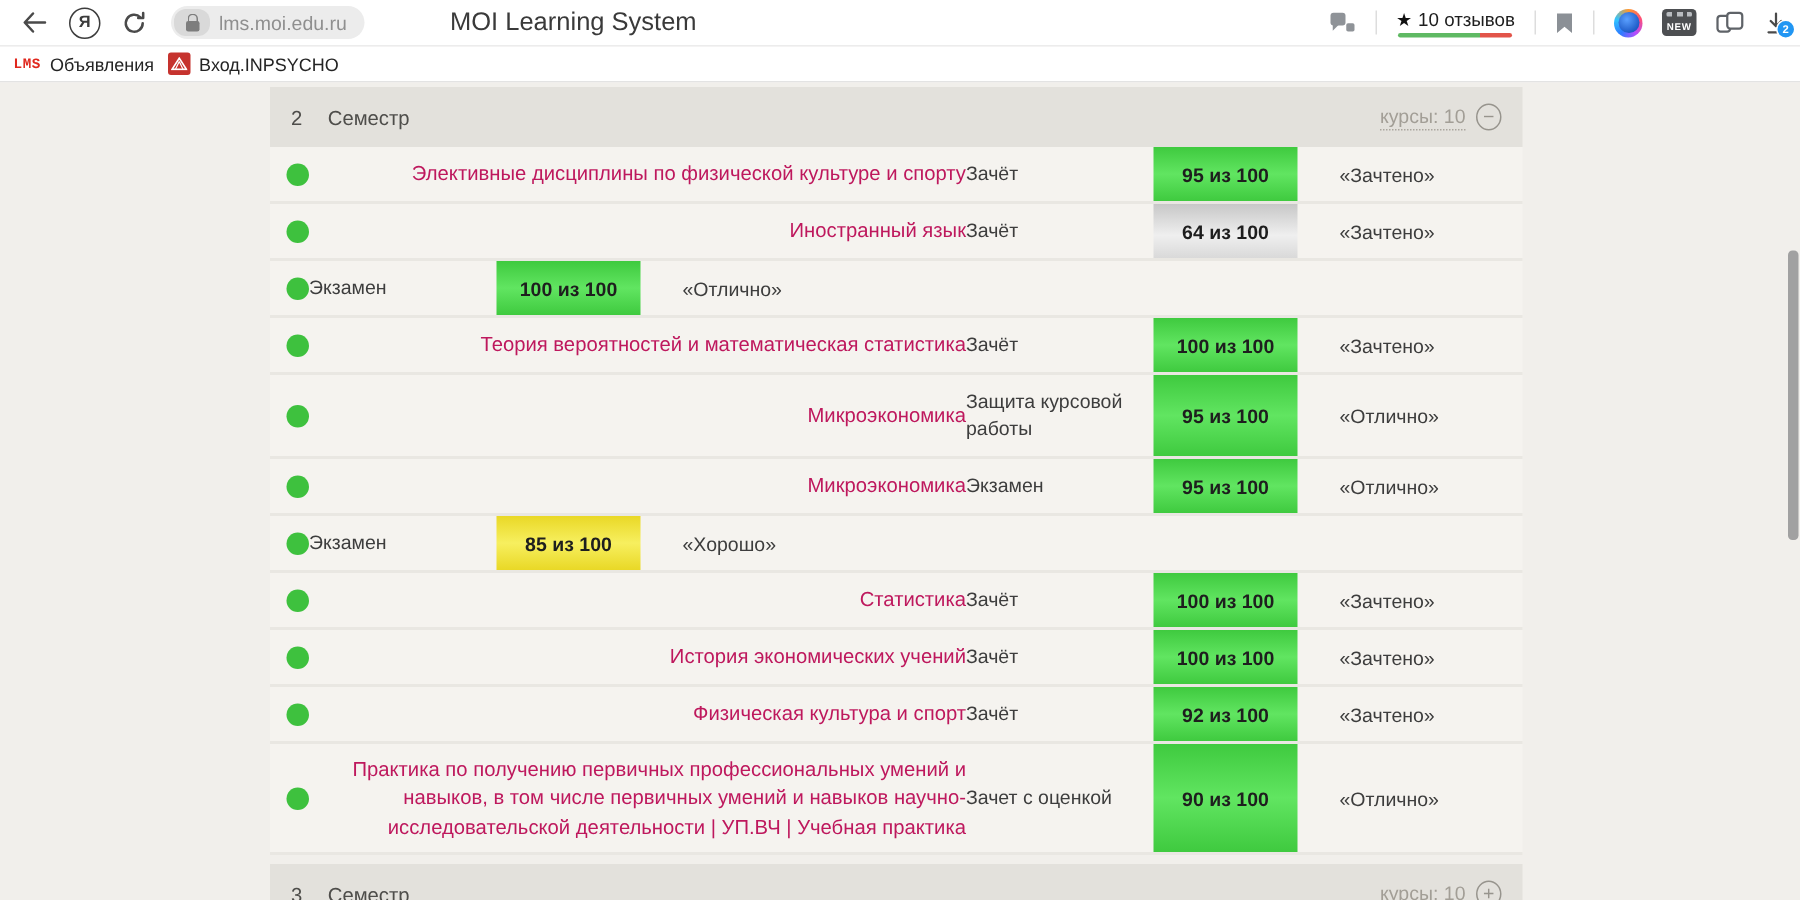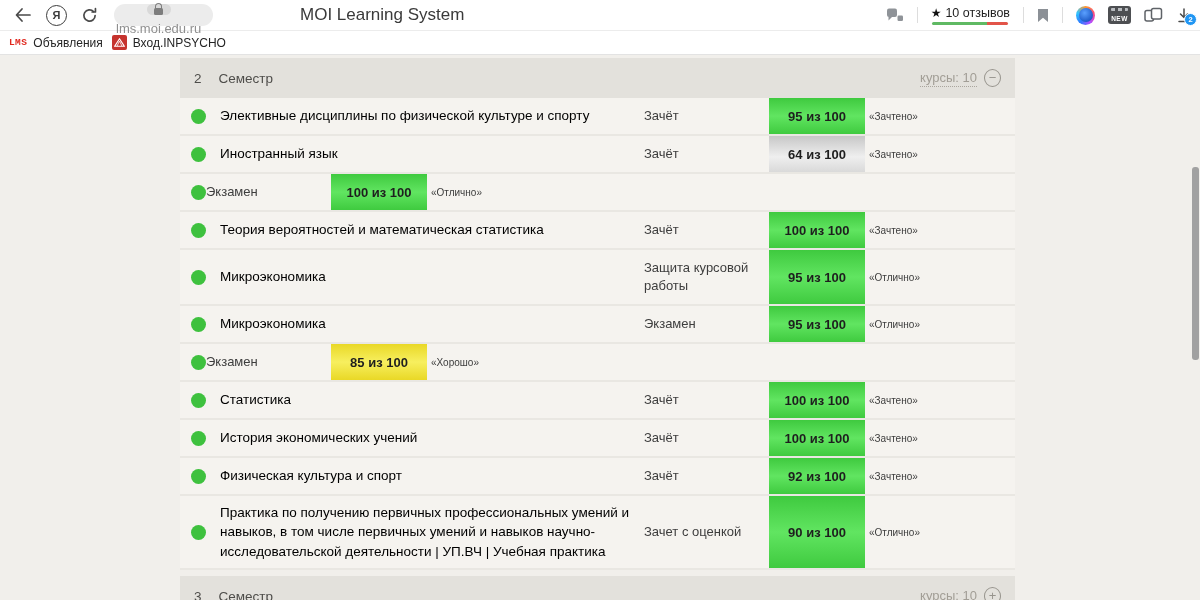--- a/index.html
+++ b/index.html
@@ -6,21 +6,21 @@
     font-family:"Liberation Sans",sans-serif;background:#f1efeb;}
 
   
   .chrome{height:30px;background:#fff;border-bottom:1px solid #ececec;
     display:flex;align-items:center;position:relative;}
   .nav-group{display:flex;align-items:center;gap:14px;margin-left:14px;}
   .icon-btn{display:flex;align-items:center;justify-content:center;cursor:pointer;}
   .ya-logo{width:19px;height:19px;border:1.6px solid #3c3c3c;border-radius:50%;
     font-size:11px;font-weight:bold;color:#3c3c3c;display:flex;align-items:center;justify-content:center;}
   .addr-pill{display:flex;align-items:center;height:22px;background:#ececec;
-    border-radius:12px;padding:0 12px 0 2px;margin-left:16px;gap:6px;cursor:pointer;flex-direction:column;}
+    border-radius:12px;padding:0 12px 0 2px;margin-left:16px;gap:6px;cursor:pointer;}
   .lock-chip{width:24px;height:18px;background:#d9d9d9;border-radius:8px;
     display:flex;align-items:center;justify-content:center;}
   .lock{width:9px;height:7px;background:#7d7d7d;border-radius:1.5px;position:relative;margin-top:4px;}
   .lock::before{content:'';position:absolute;top:-5px;left:1px;width:5px;height:5px;
     border:1.6px solid #7d7d7d;border-bottom:none;border-radius:4px 4px 0 0;}
   .addr-url{font-size:13px;color:#8f8f8f;}
   .page-title{position:absolute;left:300px;right:340px;text-align:left;
     font-size:17px;color:#3a3a3a;pointer-events:none;}
   .chrome-right{position:absolute;right:8px;top:0;height:30px;display:flex;align-items:center;gap:13px;}
   .vdiv{width:1px;height:16px;background:#ddd;}
@@ -63,29 +63,29 @@
   .courses-link{color:#a29e96;font-size:13px;border-bottom:1px dotted #aaa69e;
     padding-bottom:1px;cursor:pointer;text-decoration:none;}
   .circle-btn{width:15px;height:15px;border:1.5px solid #97948d;border-radius:50%;
     color:#97948d;display:flex;align-items:center;justify-content:center;
     font-size:13px;line-height:1;cursor:pointer;padding-bottom:1px;box-sizing:content-box;}
   .row{display:flex;align-items:center;background:#f5f3ef;border-bottom:2px solid #e9e7e2;
     min-height:36px;}
   .row-lg{min-height:54px;}
   .row-xl{min-height:72px;}
   .dot{width:15px;height:15px;border-radius:50%;background:#3ec13e;margin-left:11px;flex:none;}
-  .course-title{width:424px;margin-left:14px;color:#000000;font-size:13.5px;
-    line-height:1.45;padding:6px 0;text-decoration:none;cursor:pointer;flex:none;}
+  .course-title{width:424px;margin-left:14px;color:#be185d;font-size:13.5px;
+    line-height:1.45;padding:6px 0;text-decoration:none;cursor:pointer;flex:none;text-align:right;}
   .assess-type{width:110px;font-size:13px;color:#3d3d3d;line-height:1.35;flex:none;margin-right:15px;}
   .score{width:96px;align-self:stretch;display:flex;align-items:center;justify-content:center;
     font-size:13px;font-weight:bold;color:#1e1e1e;flex:none;}
   .score.green{background:linear-gradient(180deg,#3fca3f 0%,#61e561 50%,#3fca3f 100%);}
   .score.gray{background:linear-gradient(180deg,#c7c7c7 0%,#efefef 58%,#d9d9d9 100%);}
   .score.yellow{background:linear-gradient(180deg,#e9d826 0%,#f7ef5f 50%,#e9d826 100%);}
-  .grade{margin-left:4px;font-size:10px;color:#3d3d3d;}
+  .grade{margin-left:28px;font-size:13px;color:#3d3d3d;}
   .footer-gap{height:6px;}
   .scroll-thumb{position:absolute;right:1px;top:167px;width:7px;height:193px;
     background:#a1a1a1;border-radius:3px;cursor:pointer;}
 </style>
 </head>
 <body>
 
 <div class="chrome">
   <div class="nav-group">
     <span class="icon-btn">

